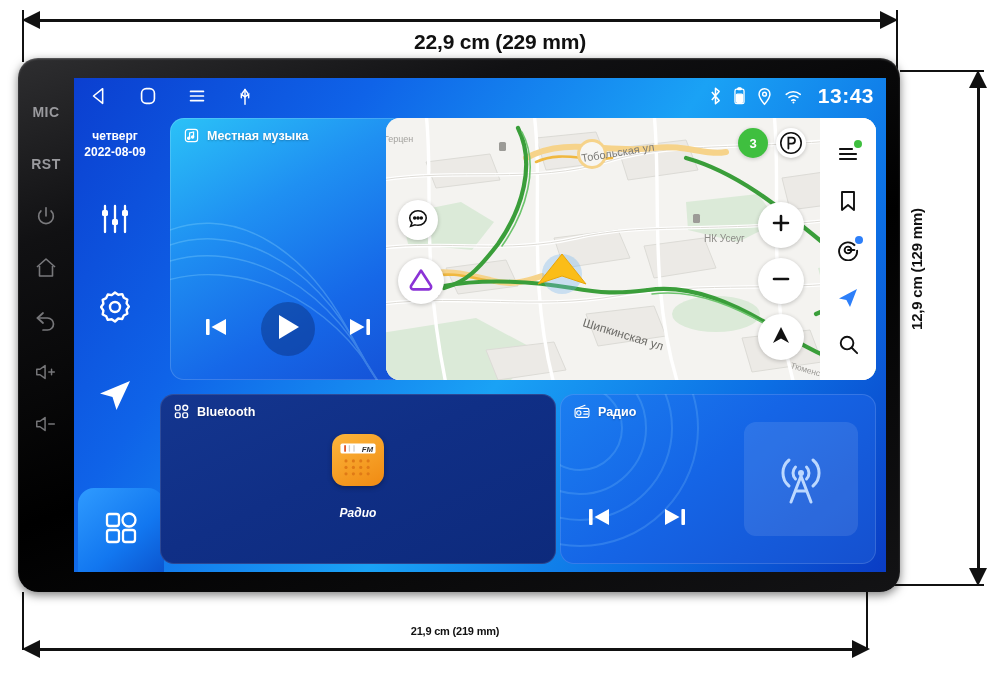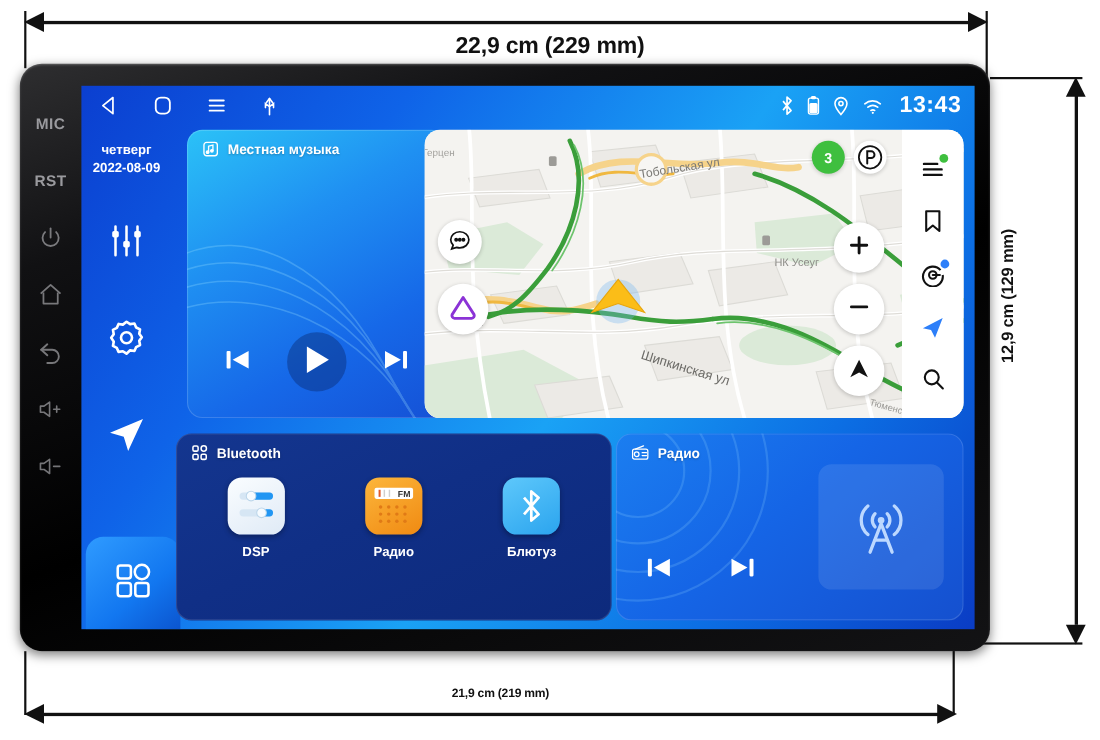--- a/index.html
+++ b/index.html
@@ -198,22 +198,23 @@
   #card-dock {
     left: 0; top: 276px; width: 396px; height: 170px;
     background: linear-gradient(155deg,#14368f 0%,#102f86 45%,#0d2a7c 100%);
     box-shadow: inset 0 0 0 1px rgba(255,255,255,.12);
   }
   #dock-apps {
     position: absolute; left: 0; right: 0; top: 40px;
     display: flex; justify-content: space-around; padding: 0 10px;
   }
   .app {
-    display: flex; flex-direction: column; align-items: center; gap: 8px;
+    display: flex; flex-direction: column; align-items: center; gap: 20px;
     width: 66px;
+    font-style: italic;
   }
   .app-icon {
     width: 52px; height: 52px; border-radius: 13px;
     display: flex; align-items: center; justify-content: center;
     box-shadow: 0 2px 5px rgba(0,0,0,.3);
     overflow: hidden; position: relative;
   }
   .app-label { color: #fff; font-size: 12px; font-weight: bold; }
 
   
@@ -638,33 +639,20 @@
               <rect x="9.4" y="9.5" width="5" height="5" rx="1.4"></rect>
             </svg>
           </span>
           <span>Bluetooth</span>
         </div>
 
         <div id="dock-apps">
 
 
 
-          <div class="app">
-            <div class="app-icon" style="background:linear-gradient(150deg,#fafdff,#dfeaf6);">
-              <svg width="42" height="40" viewBox="0 0 44 42">
-                <rect x="6" y="8" width="32" height="7" rx="3.5" fill="#d6e6f4"></rect>
-                <rect x="16" y="8" width="22" height="7" rx="3.5" fill="#2196f3"></rect>
-                <circle cx="17" cy="11.5" r="4.6" fill="#f6fbff" stroke="#bcd6ea" stroke-width="1"></circle>
-                <rect x="6" y="24" width="32" height="7" rx="3.5" fill="#d6e6f4"></rect>
-                <rect x="26" y="24" width="12" height="7" rx="3.5" fill="#2196f3"></rect>
-                <circle cx="27" cy="27.5" r="4.6" fill="#f6fbff" stroke="#bcd6ea" stroke-width="1"></circle>
-              </svg>
-            </div>
-            <span class="app-label">DSP</span>
-          </div>
 
           <div class="app">
             <div class="app-icon" style="background:linear-gradient(150deg,#fcb63c,#f08a12);">
               <svg width="48" height="48" viewBox="0 0 52 52">
                 <rect x="7" y="8" width="38" height="11" rx="2" fill="#fff"></rect>
                 <rect x="11" y="10" width="2" height="7" fill="#e05a2b"></rect>
                 <rect x="16" y="10" width="1.4" height="7" fill="#cfcfcf"></rect>
                 <rect x="21" y="10" width="1.4" height="7" fill="#cfcfcf"></rect>
                 <text x="30" y="17.4" font-family="Liberation Sans, sans-serif" font-size="8.6" font-weight="bold" fill="#333">FM</text>
                 <g fill="#e07a16">
@@ -679,28 +667,20 @@
                   <circle cx="13" cy="41" r="1.7"></circle>
                     <circle cx="21" cy="41" r="1.7"></circle>
                   <circle cx="29" cy="41" r="1.7"></circle>
                     <circle cx="37" cy="41" r="1.7"></circle>
                 </g>
               </svg>
             </div>
             <span class="app-label">Радио</span>
           </div>
 
-          <div class="app">
-            <div class="app-icon" style="background:linear-gradient(150deg,#5ec8fb,#2ba4ee);">
-              <svg width="24" height="36" viewBox="0 0 24 38" fill="none" stroke="#fff" stroke-width="2.6" stroke-linejoin="round">
-                <path d="M5 11 19 27 12 33V5l7 6L5 27"></path>
-              </svg>
-            </div>
-            <span class="app-label">Блютуз</span>
-          </div>
 
         </div>
       </div>
 
       <div class="card" id="card-radio">
         <svg id="radio-waves" width="250" height="210" viewBox="0 0 250 210">
           <g fill="none" stroke="#9bdcff" stroke-width="2" opacity=".55">
             <circle cx="60" cy="64" r="42"></circle>
             <circle cx="60" cy="64" r="66"></circle>
             <circle cx="60" cy="64" r="92"></circle>

